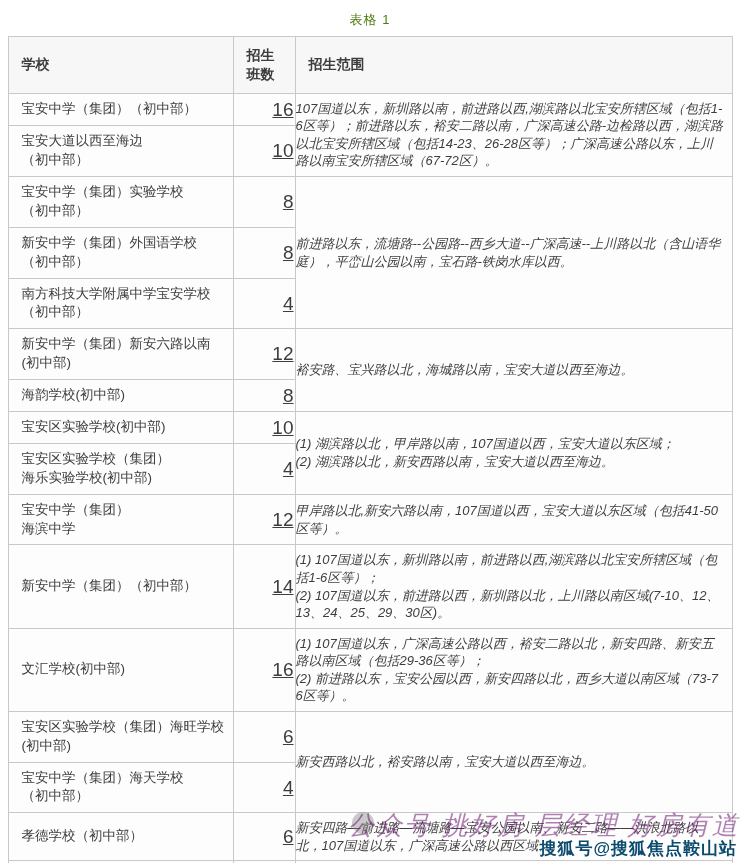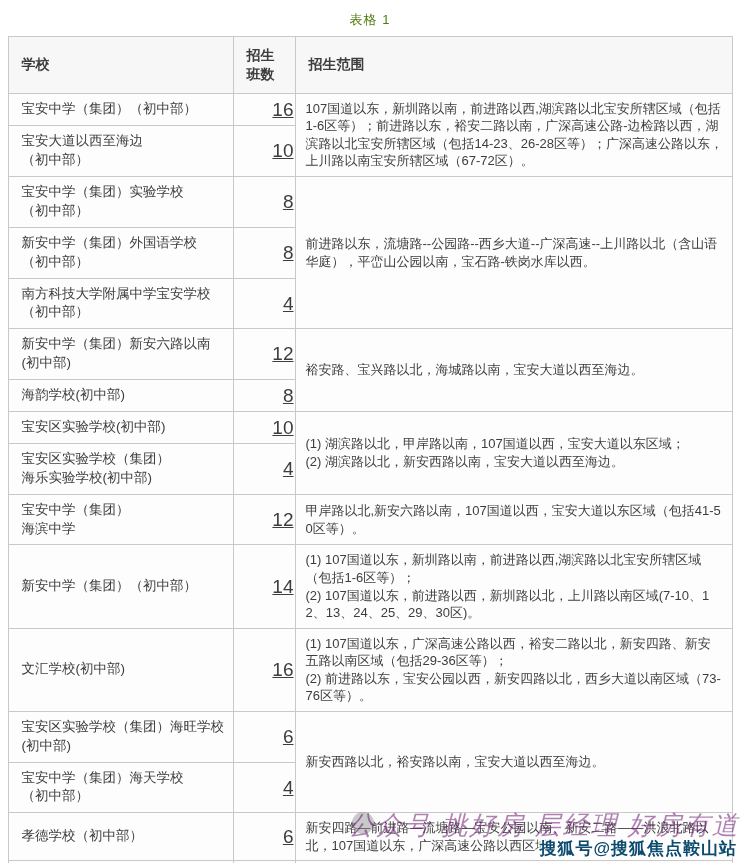--- a/index.html
+++ b/index.html
@@ -44,22 +44,23 @@
     white-space: pre-line;
     font-size: 13.5px;
     line-height: 1.4;
   }
   td.c-classes {
     text-align: right;
     font-size: 19px;
     text-decoration: underline;
   }
   td.c-range {
-    padding: 6px 8px 6px 10px;
+    padding: 6px 8px 6px 0;
     white-space: pre-line;
+    font-style: italic;
   }
   tr.empty-row td { height: 30px; }
   .watermark-center {
     position: absolute;
     left: 348px;
     top: 808px;
     font-size: 26px;
     color: #701a75;
     opacity: 0.55;
     white-space: nowrap;

